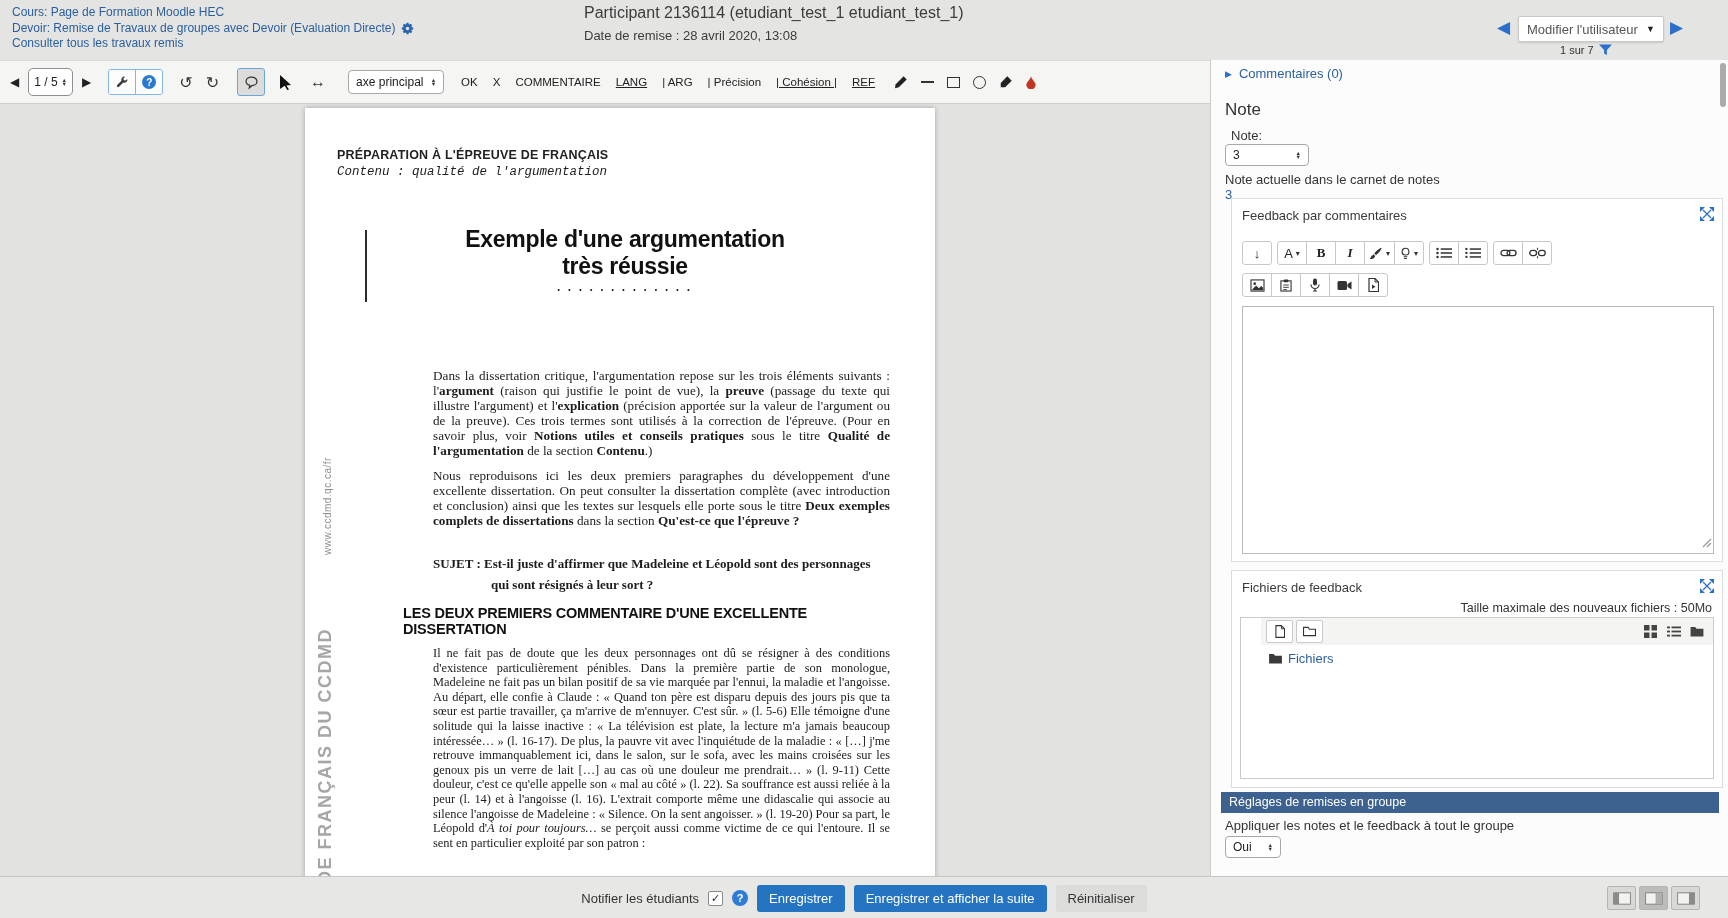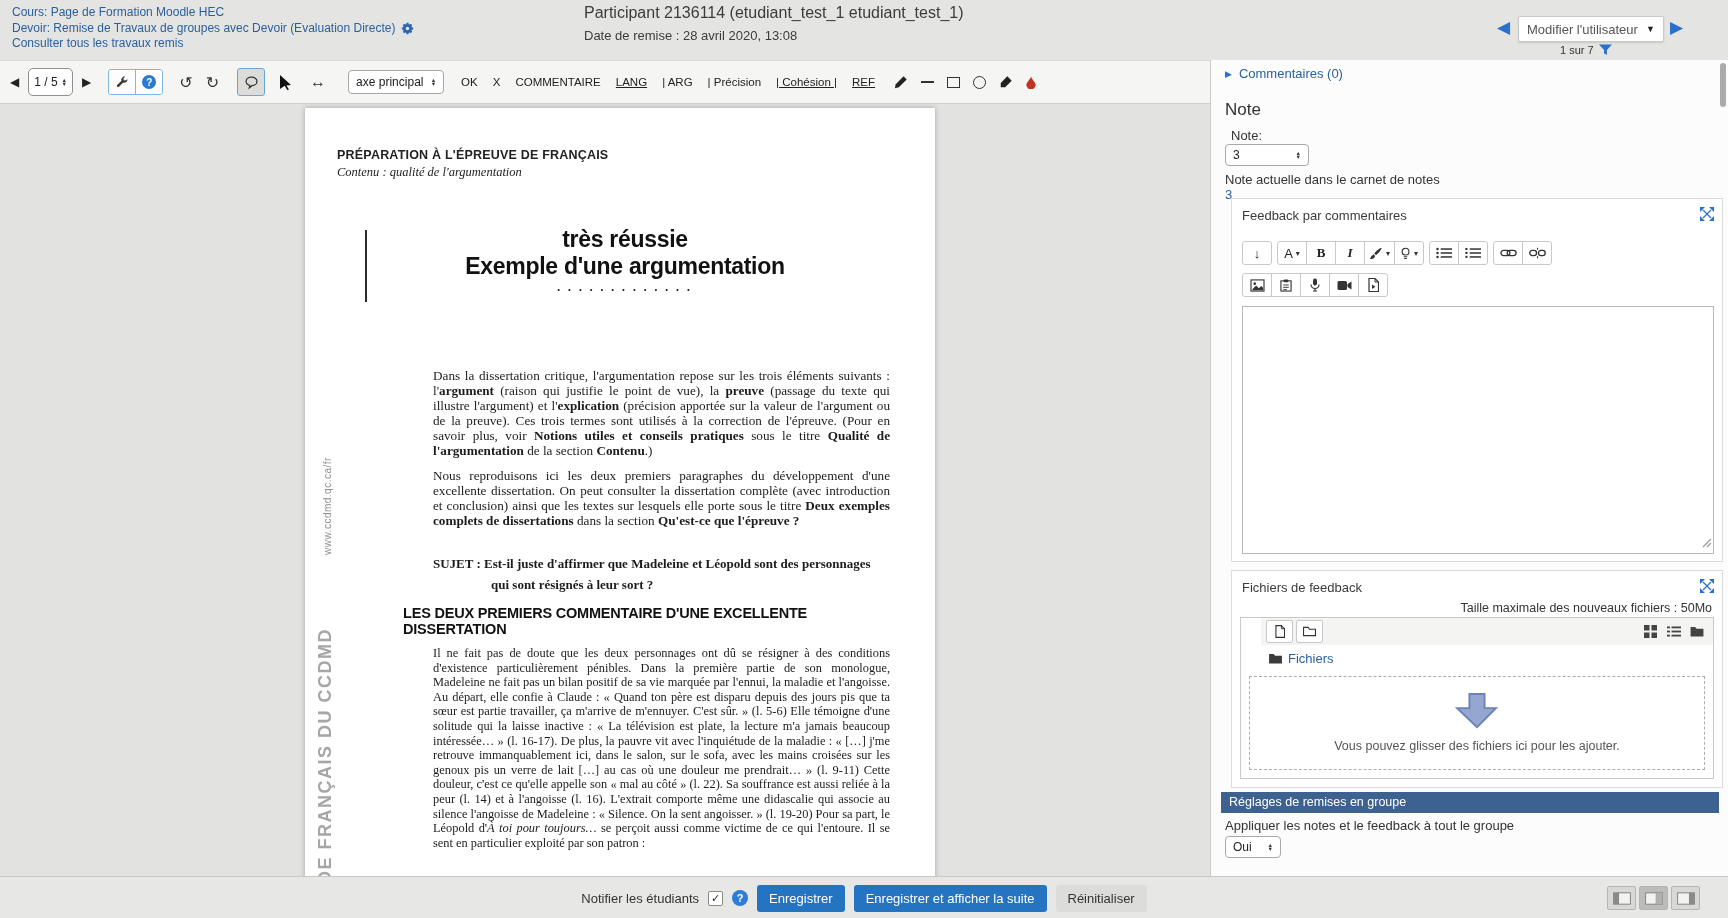--- a/index.html
+++ b/index.html
@@ -44,21 +44,21 @@
   .shp{cursor:pointer;display:flex;align-items:center;justify-content:center;}
   .lineshape{width:13px;height:2px;background:#333;}
   .rectshape{width:11px;height:9px;border:1.5px solid #333;}
   .circshape{width:11px;height:11px;border:1.5px solid #333;border-radius:50%;}
   
   .viewer{position:absolute;left:0;top:104px;width:1213px;height:772px;background:#e2e2e0;overflow:hidden;}
   .page{position:absolute;left:305px;top:4px;width:630px;height:1100px;background:#fff;
     box-shadow:0 0 5px rgba(0,0,0,.28);font-family:"Liberation Serif",serif;color:#1c1c1c;}
   .pub1{position:absolute;left:32px;top:40px;font-family:"Liberation Sans",sans-serif;font-weight:bold;
     font-size:12.5px;letter-spacing:.2px;color:#222;}
-  .pub2{position:absolute;left:32px;top:57px;font-family:Liberation Serif, serif;font-style:italic;
+  .pub2{position:absolute;left:32px;top:57px;font-family:Liberation Mono, monospace;font-style:italic;
     font-size:12.5px;color:#222;}
   .titleblock{position:absolute;left:100px;top:118px;width:440px;text-align:center;}
   .titlerule{position:absolute;left:60px;top:122px;width:2px;height:72px;background:#2b2b2b;}
   .dtitle{font-family:"Liberation Sans",sans-serif;font-weight:bold;font-size:23px;line-height:27px;
     letter-spacing:-.3px;color:#111;}
   .dots{font-size:8px;letter-spacing:3px;color:#111;margin-top:6px;}
   .para{position:absolute;left:128px;width:457px;text-align:justify;}
   .p12{font-size:13.2px;line-height:15px;}
   .sujet{font-weight:bold;font-size:13px;line-height:21px;padding-left:58px;text-indent:-58px;text-align:left;box-sizing:border-box;}
   .dochead{position:absolute;left:98px;width:500px;font-family:"Liberation Sans",sans-serif;font-weight:bold;
@@ -249,22 +249,22 @@
       </span>
     </span>
   </div>
 
   <div class="viewer">
     <div class="page pdf">
       <div class="pub1">PRÉPARATION À L'ÉPREUVE DE FRANÇAIS</div>
       <div class="pub2">Contenu : qualité de l'argumentation</div>
       <div class="titlerule"></div>
       <div class="titleblock">
+        <div class="dtitle">Exemple d'une argumentation</div>
         <div class="dtitle">très réussie</div>
-        <div class="dtitle">Exemple d'une argumentation</div>
         <div class="dots">• • • • • • • • • • • • •</div>
       </div>
       <div class="para p12" style="top:260px;"><span>Dans la dissertation critique, l'argumentation repose sur les trois éléments suivants : l'</span><span class="b">argument</span><span> (raison qui justifie le point de vue), la </span><span class="b">preuve</span><span> (passage du texte qui illustre l'argument) et l'</span><span class="b">explication</span><span> (précision apportée sur la valeur de l'argument ou de la preuve). Ces trois termes sont utilisés à la correction de l'épreuve. (Pour en savoir plus, voir </span><span class="b">Notions utiles et conseils pratiques</span><span> sous le titre </span><span class="b">Qualité de l'argumentation</span><span> de la section </span><span class="b">Contenu</span><span>.)</span></div>
       <div class="para p12" style="top:360px;"><span>Nous reproduisons ici les deux premiers paragraphes du développement d'une excellente dissertation. On peut consulter la dissertation complète (avec introduction et conclusion) ainsi que les textes sur lesquels elle porte sous le titre </span><span class="b">Deux exemples complets de dissertations</span><span> dans la section </span><span class="b">Qu'est-ce que l'épreuve ?</span></div>
       <div class="para sujet" style="top:445px;"><span class="b">SUJET : Est-il juste d'affirmer que Madeleine et Léopold sont des personnages qui sont résignés à leur sort ?</span></div>
       <div class="dochead" style="top:497px;">LES DEUX PREMIERS COMMENTAIRE D'UNE EXCELLENTE DISSERTATION</div>
       <div class="para p3" style="top:538px;"><span>Il ne fait pas de doute que les deux personnages ont dû se résigner à des conditions d'existence particulièrement pénibles. Dans la première partie de son monologue, Madeleine ne fait pas un bilan positif de sa vie marquée par l'ennui, la maladie et l'angoisse. Au départ, elle confie à Claude : « Quand ton père est disparu depuis des jours pis que ta sœur est partie travailler, ça m'arrive de m'ennuyer. C'est sûr. » (l. 5-6) Elle témoigne d'une solitude qui la laisse inactive : « La télévision est plate, la lecture m'a jamais beaucoup intéressée… » (l. 16-17). De plus, la pauvre vit avec l'inquiétude de la maladie : « […] j'me retrouve immanquablement ici, dans le salon, sur le sofa, avec les mains croisées sur les genoux pis un verre de lait […] au cas où une douleur me prendrait… » (l. 9-11) Cette douleur, c'est ce qu'elle appelle son « mal au côté » (l. 22). Sa souffrance est aussi reliée à la peur (l. 14) et à l'angoisse (l. 16). L'extrait comporte même une didascalie qui associe au silence l'angoisse de Madeleine : « Silence. On la sent angoisser. » (l. 19-20) Pour sa part, le Léopold d'</span><span class="i">À toi pour toujours…</span><span> se perçoit aussi comme victime de ce qui l'entoure. Il se sent en particulier exploité par son patron :</span></div>
       <div class="wm-brand">EXERCICES DE FRANÇAIS DU CCDMD</div>
       <div class="wm-url">www.ccdmd.qc.ca/fr</div>
     </div>
@@ -460,28 +460,20 @@
           </span>
         </div>
         <div class="fmpath">
           <span style="display:inline-flex;">
             <svg width="13" height="11" viewBox="0 0 14 12" fill="#3a3a3a">
                 <path d="M0 1h5l1.5 2H14v8.5H0z"></path>
               </svg>
           </span>
           <span class="txt">Fichiers</span>
         </div>
-        <div class="dropzone">
-          <span style="display:inline-flex;">
-            <svg width="44" height="36" viewBox="0 0 46 38">
-                <path d="M15 1h16v15h12L23 36 2 16h13z" fill="#93a7d0" stroke="#6b83b5" stroke-width="2"></path>
-              </svg>
-          </span>
-          <span class="txt">Vous pouvez glisser des fichiers ici pour les ajouter.</span>
-        </div>
       </div>
     </div>
 
     <div class="grpbar">Réglages de remises en groupe</div>
     <div class="applylbl lbl">Appliquer les notes et le feedback à tout le groupe</div>
     <div class="sel abs" style="left:14px;top:776px;width:56px;height:22px;">
       <span>Oui</span>
       <span class="stp">
           <span>▲</span>
           <span>▼</span>

